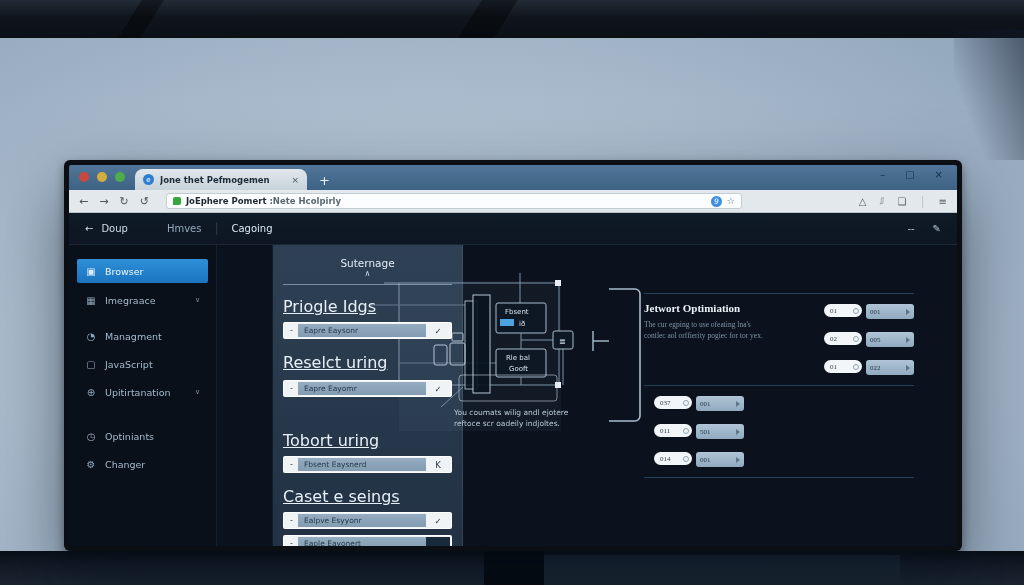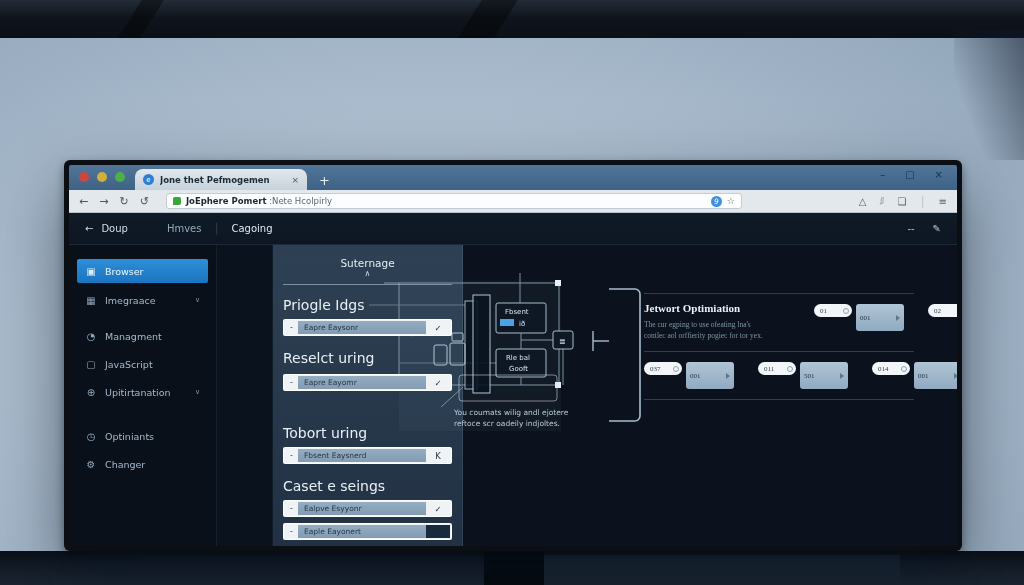--- a/index.html
+++ b/index.html
@@ -37,21 +37,21 @@
   .tab-close { font-size:9px; color:#4a5a66; }
   .newtab { color:#e6edf3; font-size:13px; margin:0 0 3px 12px; line-height:1; }
   .wincontrols { position:absolute; right:14px; top:4px; display:flex; gap:20px; color:#16304a; font-size:10px; }
   .toolbar { height:23px; flex:0 0 23px; background:#e3e8ec; display:flex; align-items:center; padding:0 10px;
     color:#4b555d; font-size:11px; border-bottom:1px solid #b9c2c9; }
   .nav-ic { margin-right:11px; }
   .addressbar { width:576px; height:16px; background:#fcfdfe; border:1px solid #c2ccd3; border-radius:3px;
     display:flex; align-items:center; padding:0 6px; gap:5px; margin-left:6px; }
   .site-ic { width:8px; height:8px; background:#35a83c; border-radius:2px 2px 2px 0; flex:0 0 8px; }
   .url { font-size:8.5px; color:#1b2530; font-weight:bold; white-space:nowrap; }
-  .url-rest { font-weight:normal; color:#5a6772; }
+  .url-rest { font-weight:bold; color:#5a6772; }
   .ab-spacer { flex:1; }
   .ab-ic { font-size:9px; color:#5c6a75; }
   .ab-blue { width:11px; height:11px; border-radius:50%; background:#3f8fe0; color:#fff; font-size:7.5px;
     display:flex; align-items:center; justify-content:center; font-style:italic; }
   .tb-right { margin-left:auto; display:flex; align-items:center; gap:13px; color:#5b666e; font-size:10px; }
   .tb-div { color:#b4bdc4; }
 
   
   .page { flex:1; display:flex; flex-direction:column; background:#0b131e; color:#c7d6e2; }
   .phead { height:32px; flex:0 0 32px; display:flex; align-items:center; padding:0 16px;
@@ -74,45 +74,45 @@
   .sb-gap { height:8px; }
   .gapcol { width:56px; flex:0 0 56px; background:#0a121d; border-right:1px solid #121d2a; }
 
   .panel { position:relative; width:190px; flex:0 0 190px; padding:8px 10px;
     background:linear-gradient(180deg, rgba(96,128,160,.42) 0%, rgba(70,100,132,.36) 100%);
     border-right:1px solid rgba(180,205,228,.12); }
   .panel > * { position:relative; z-index:3; }
   .sec-head { display:flex; align-items:center; justify-content:space-between; color:#e2ecf5; font-size:10.5px;
     padding-bottom:6px; border-bottom:1px solid rgba(190,210,228,.55); margin-top:4px;flex-direction:column; }
   .sec-chev { font-size:8px; color:#cfdde9; }
-  .grp-label { font-size:14px; color:#e8f0f7; }
+  .grp-label { font-size:16px; color:#e8f0f7;text-decoration:underline; }
   .gl1 { margin-top:12px; } .gl2 { margin-top:14px; } .gl3 { margin-top:34px; } .gl4 { margin-top:14px; }
   .field { margin-top:6px; height:17px; background:#f0f3f6; border-radius:2px; display:flex; align-items:center;
     padding:1px; border:1px solid rgba(255,255,255,.85); }
   .f1 { margin-top:6px; } .f2 { margin-top:8px; }
   .pfx { width:13px; text-align:center; font-size:8px; color:#3a4b5a; }
   .track { flex:1; height:13px; background:linear-gradient(180deg,#95acc1,#839cb2); display:flex; align-items:center;
     padding:0 6px; font-size:7.5px; color:#25384a; }
   .mark { width:24px; text-align:center; font-size:8.5px; color:#2c3c4a; }
   .mark.dark { background:#182a3c; height:13px; }
 
   .diagram-svg { position:absolute; left:0; top:0; z-index:2; pointer-events:none; }
 
   .info-panel { position:absolute; left:575px; top:48px; width:270px; z-index:3;font-family:Liberation Serif, serif; }
   .ihr { border:none; border-top:1px solid #27405a; margin:0 0 8px 0; }
   .isec { display:flex; align-items:flex-start; margin-bottom:10px; }
   .itext { flex:1; padding-right:10px; }
   .ititle { font-size:11px; font-weight:bold; color:#eaf2f9; margin-bottom:5px; }
   .ibody { font-size:7.5px; color:#7f94a7; line-height:11px; }
-  .irows { width:100px; display:flex; gap:24px; padding-top:2px; }
+  .irows { width:100px; display:flex; flex-direction:column; gap:13px; padding-top:2px; }
   .irow { display:flex; gap:4px; justify-content:flex-end; }
   .chip-w { width:38px; height:13px; background:#f2f6f8; border-radius:7px; display:flex; align-items:center;
     padding:0 3px 0 6px; font-size:7px; color:#2e3e4c; }
   .chip-ring { margin-left:auto; width:6px; height:6px; border:1.5px solid #8ea3b3; border-radius:50%; }
-  .chip-b { width:48px; height:27px; background:linear-gradient(180deg,#b0c5d6,#90aac0); border-radius:3px;
+  .chip-b { width:48px; height:15px; background:linear-gradient(180deg,#b0c5d6,#90aac0); border-radius:3px;
     display:flex; align-items:center; padding:0 4px; font-size:7px; color:#1e3040; }
   .chip-arr { margin-left:auto; width:0; height:0; border-left:4px solid #5d7689; border-top:3px solid transparent;
     border-bottom:3px solid transparent; }
 </style>
 </head>
 <body>
 
 <div class="scene">
   <div class="ceiling">
     <div class="beam b1"></div>

